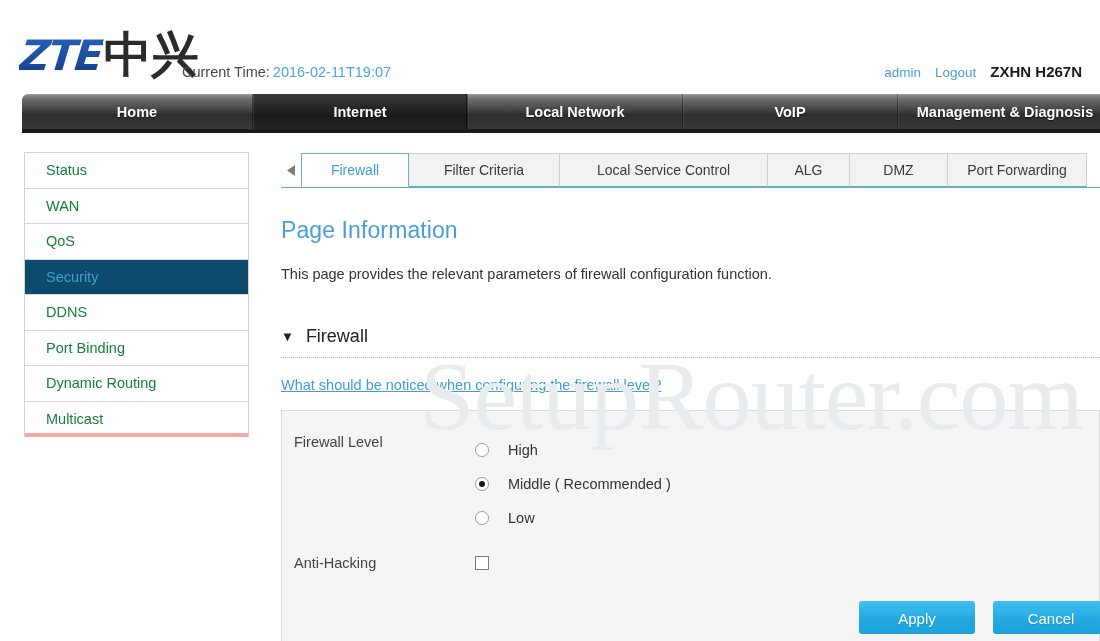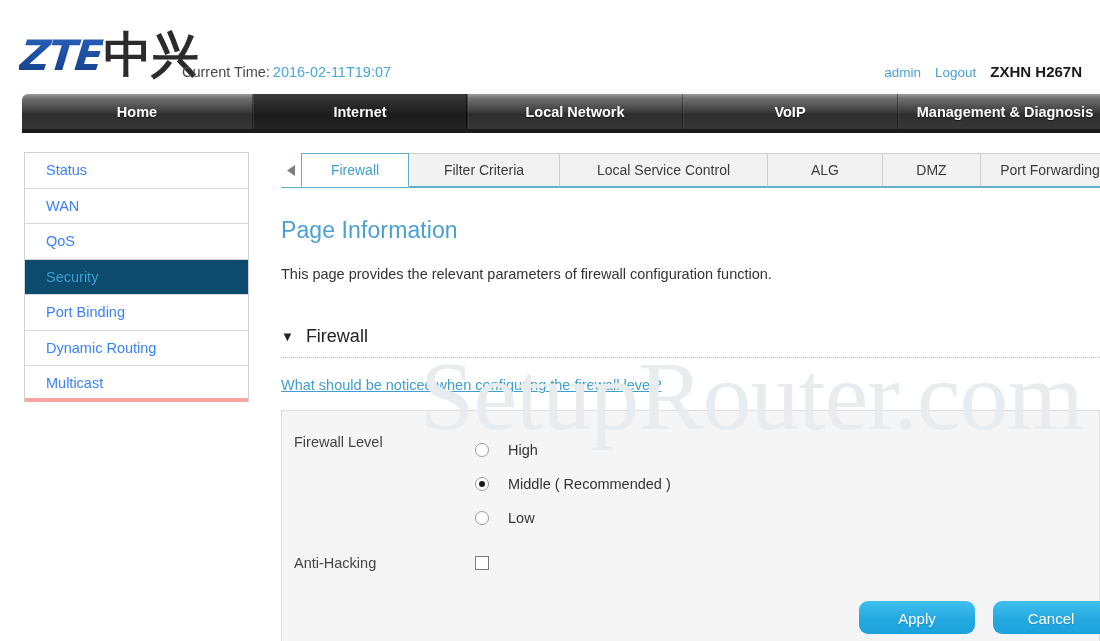--- a/index.html
+++ b/index.html
@@ -138,21 +138,21 @@
     width: 225px;
     border: 1px solid #d2d2d2;
     border-bottom: none;
     background: #ffffff;
   }
   .side-item {
     height: 35.5px;
     line-height: 35.5px;
     padding-left: 21px;
     font-size: 14.5px;
-    color: #3b82f6;
+    color: #15803d;
     border-bottom: 1px solid #d8d8d8;
     background: #ffffff;
     cursor: pointer;
     white-space: nowrap;
   }
   .side-item.active {
     background: #0c4a6e;
     color: #3f9fd0;
   }
   .side-item:last-child { border-bottom: 4px solid #fca5a5; }
@@ -313,21 +313,21 @@
     right: -10px; bottom: 10px;
     display: flex;
     gap: 18px;
   }
   .btn {
     width: 116px;
     height: 33px;
     line-height: 33px;
     text-align: center;
     border: none;
-    border-radius: 9px;
+    border-radius: 3px;
     color: #ffffff;
     font-size: 15px;
     font-family: "Liberation Sans", sans-serif;
     background: linear-gradient(180deg, #3fc0ef 0%, #24a8e0 55%, #1ea2dc 100%);
     cursor: pointer;
     text-shadow: 0 1px 1px rgba(0,0,0,.12);
   }
 
   
   .watermark {
@@ -375,37 +375,38 @@
       <div class="nav-sep"></div>
       <div class="nav-item" style="width: 214px;">Management &amp; Diagnosis</div>
     </div>
   <div class="navbar-underline"></div>
 
   <div class="sidebar" id="sidebar">
       <div class="side-item">Status</div>
       <div class="side-item">WAN</div>
       <div class="side-item">QoS</div>
       <div class="side-item active">Security</div>
+      <div class="side-item">DDNS</div>
       <div class="side-item">Port Binding</div>
       <div class="side-item">Dynamic Routing</div>
       <div class="side-item">Multicast</div>
     </div>
 
   <div class="content">
 
     <div class="tabstrip" id="tabstrip">
         <div class="tab-arrow">
           <svg width="9" height="11" viewBox="0 0 9 11">
             <polygon points="8,0 8,11 0,5.5" fill="#7d7d7d"></polygon>
           </svg>
         </div>
         <div class="tab active" style="width: 108px; padding: 0px;">Firewall</div>
         <div class="tab" style="width: 152px; padding: 0px;">Filter Criteria</div>
         <div class="tab" style="width: 209px; padding: 0px;">Local Service Control</div>
-        <div class="tab" style="width: 116px; padding: 0px;">ALG</div>
+        <div class="tab" style="width: 83px; padding: 0px;">ALG</div>
         <div class="tab" style="width: 99px; padding: 0px;">DMZ</div>
         <div class="tab" style="width: 140px; padding: 0px;">Port Forwarding</div>
       </div>
 
     <div class="page-title">Page Information</div>
     <div class="page-desc">This page provides the relevant parameters of firewall configuration function.</div>
 
     <div class="section-head">
       <span class="caret">▼</span>
       <span>Firewall</span>

